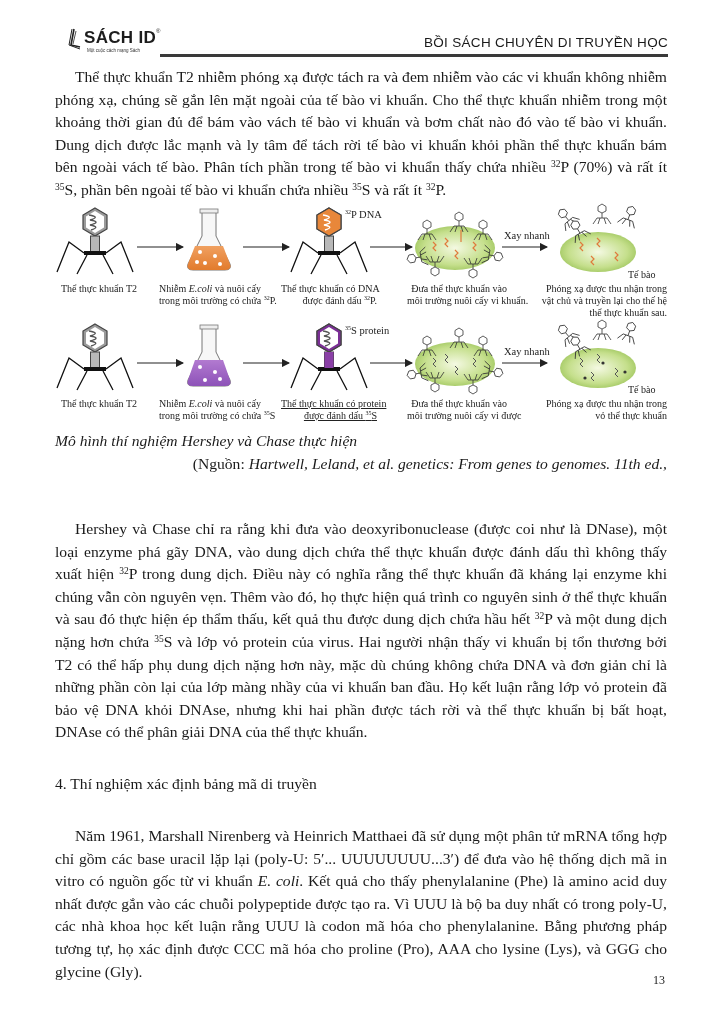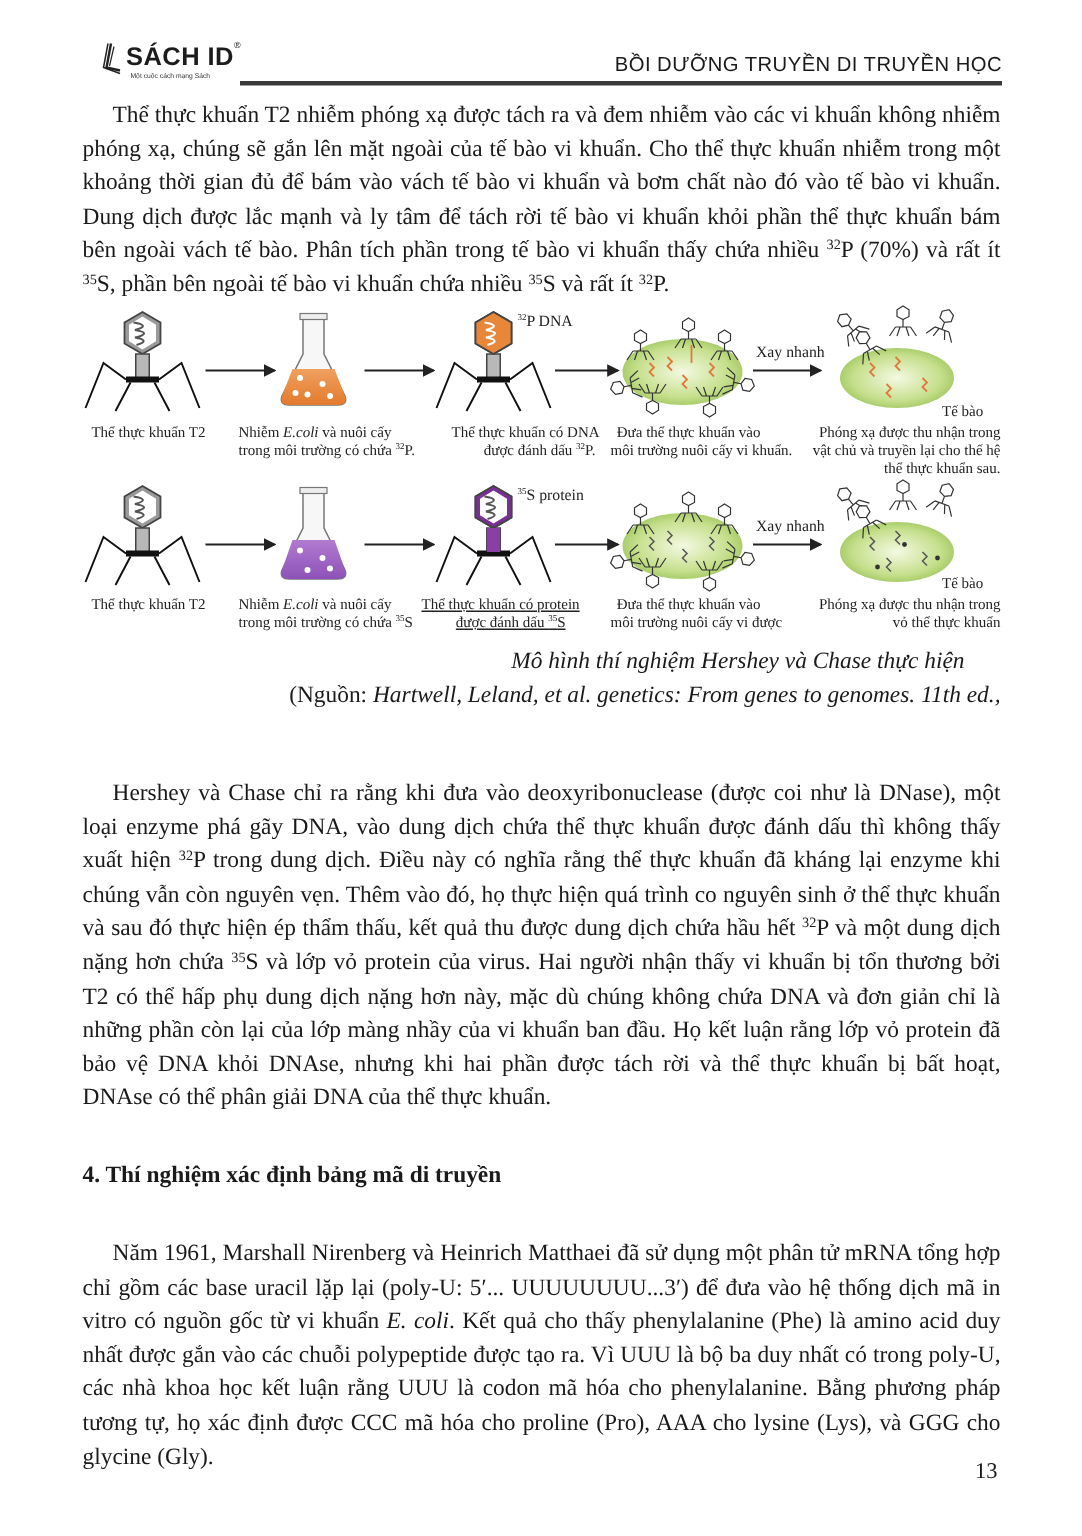--- a/index.html
+++ b/index.html
@@ -23,42 +23,42 @@
   sup.iso { font-size: 9.5px; vertical-align: 5px; line-height: 0; }
 
   .figure { position: absolute; left: 55px; top: 200px; width: 612px; height: 230px; }
   .fig-label { position: absolute; font-size: 10px; line-height: 12px; text-align: right; color: #222;
                white-space: nowrap; }
   .fig-label sup { font-size: 6px; vertical-align: 4px; line-height: 0; }
   .fig-small { position: absolute; font-size: 10.5px; color: #222; white-space: nowrap; }
   .fig-small sup { font-size: 6px; vertical-align: 4px; line-height: 0; }
 
   .caption { position: absolute; left: 55px; width: 612px; font-size: 15.6px; line-height: 22.6px; }
-  .caption .c1 { text-align: right; font-style: italic; padding-right: 24px; }
+  .caption .c1 { text-align: left; font-style: italic; padding-right: 24px; }
   .caption .c3 { text-align: right; }
   .caption .c3 i, .caption .c4 i { font-style: italic; }
   .caption .c4 { text-align: right; }
 
-  .section-heading { position: absolute; left: 55px; top: 775px; font-size: 15.6px; font-weight: bold; }
-  .page-number { position: absolute; right: 56px; top: 973px; font-size: 15px; }
+  .section-heading { position: absolute; left: 55px; top: 775px; font-size: 15.6px; font-weight: normal; }
+  .page-number { position: absolute; right: 56px; top: 973px; font-size: 12px; }
 </style>
 </head>
 <body>
 
 <div class="header">
   <div class="logo">
     <svg class="logo-mark" viewBox="0 0 14 22">
       <path d="M6 1 L3 17 L12 19" fill="none" stroke="#222" stroke-width="1.6"></path>
       <path d="M4 1 L1 17 L12 21" fill="none" stroke="#222" stroke-width="1"></path>
       <path d="M8 3 L5 16" fill="none" stroke="#222" stroke-width="0.8"></path>
     </svg>
     <span class="logo-text"><span>SÁCH ID</span><sup>®</sup></span>
     <span class="logo-tag">Một cuộc cách mạng Sách</span>
   </div>
-  <div class="header-title">BỒI DƯỠNG TRUYỀN DI TRUYỀN HỌC</div>
+  <div class="header-title">BỒI SÁCH CHUYÊN DI TRUYỀN HỌC</div>
   <div class="header-rule"></div>
 </div>
 
 <div class="text" style="top:66px;">
   <p><span>Thể thực khuẩn T2 nhiễm phóng xạ được tách ra và đem nhiễm vào các vi khuẩn không nhiễm phóng xạ, chúng sẽ gắn lên mặt ngoài của tế bào vi khuẩn. Cho thể thực khuẩn nhiễm trong một khoảng thời gian đủ để bám vào vách tế bào vi khuẩn và bơm chất nào đó vào tế bào vi khuẩn. Dung dịch được lắc mạnh và ly tâm để tách rời tế bào vi khuẩn khỏi phần thể thực khuẩn bám bên ngoài vách tế bào. Phân tích phần trong tế bào vi khuẩn thấy chứa nhiều </span><sup class="iso">32</sup><span>P (70%) và rất ít </span><sup class="iso">35</sup><span>S, phần bên ngoài tế bào vi khuẩn chứa nhiều </span><sup class="iso">35</sup><span>S và rất ít </span><sup class="iso">32</sup><span>P.</span></p>
 </div>
 
 <div class="figure">
   <svg width="612" height="230" viewBox="0 0 612 230" style="position:absolute;left:0;top:0;">
     <defs>
@@ -201,21 +201,21 @@
         <circle cx="570" cy="172" r="1.6" fill="#333"></circle>
     </g>
   </svg>
 
   <div class="fig-label" style="left:0px;top:83px;width:82px;">Thể thực khuẩn T2</div>
   <div class="fig-label" style="left:104px;top:83px;width:100px;">
     <div><span>Nhiễm </span><i>E.coli</i><span> và nuôi cấy</span></div>
     <div><span>trong môi trường có chứa </span><sup>32</sup><span>P.</span></div>
   </div>
   <div class="fig-small" style="left:290px;top:9px;"><sup>32</sup><span>P DNA</span></div>
-  <div class="fig-label" style="left:226px;top:83px;width:96px;margin-left:20px;">
+  <div class="fig-label" style="left:226px;top:83px;width:96px;">
     <div>Thể thực khuẩn có DNA</div>
     <div><span>được đánh dấu </span><sup>32</sup><span>P.</span></div>
   </div>
   <div class="fig-label" style="left:352px;top:83px;width:100px;">
     <div>Đưa thể thực khuẩn vào</div>
     <div>môi trường nuôi cấy vi khuẩn.</div>
   </div>
   <div class="fig-small" style="left:449px;top:30px;">Xay nhanh</div>
   <div class="fig-small" style="left:573px;top:69px;font-size:10px;">Tế bào</div>
   <div class="fig-label" style="left:478px;top:83px;width:134px;">

